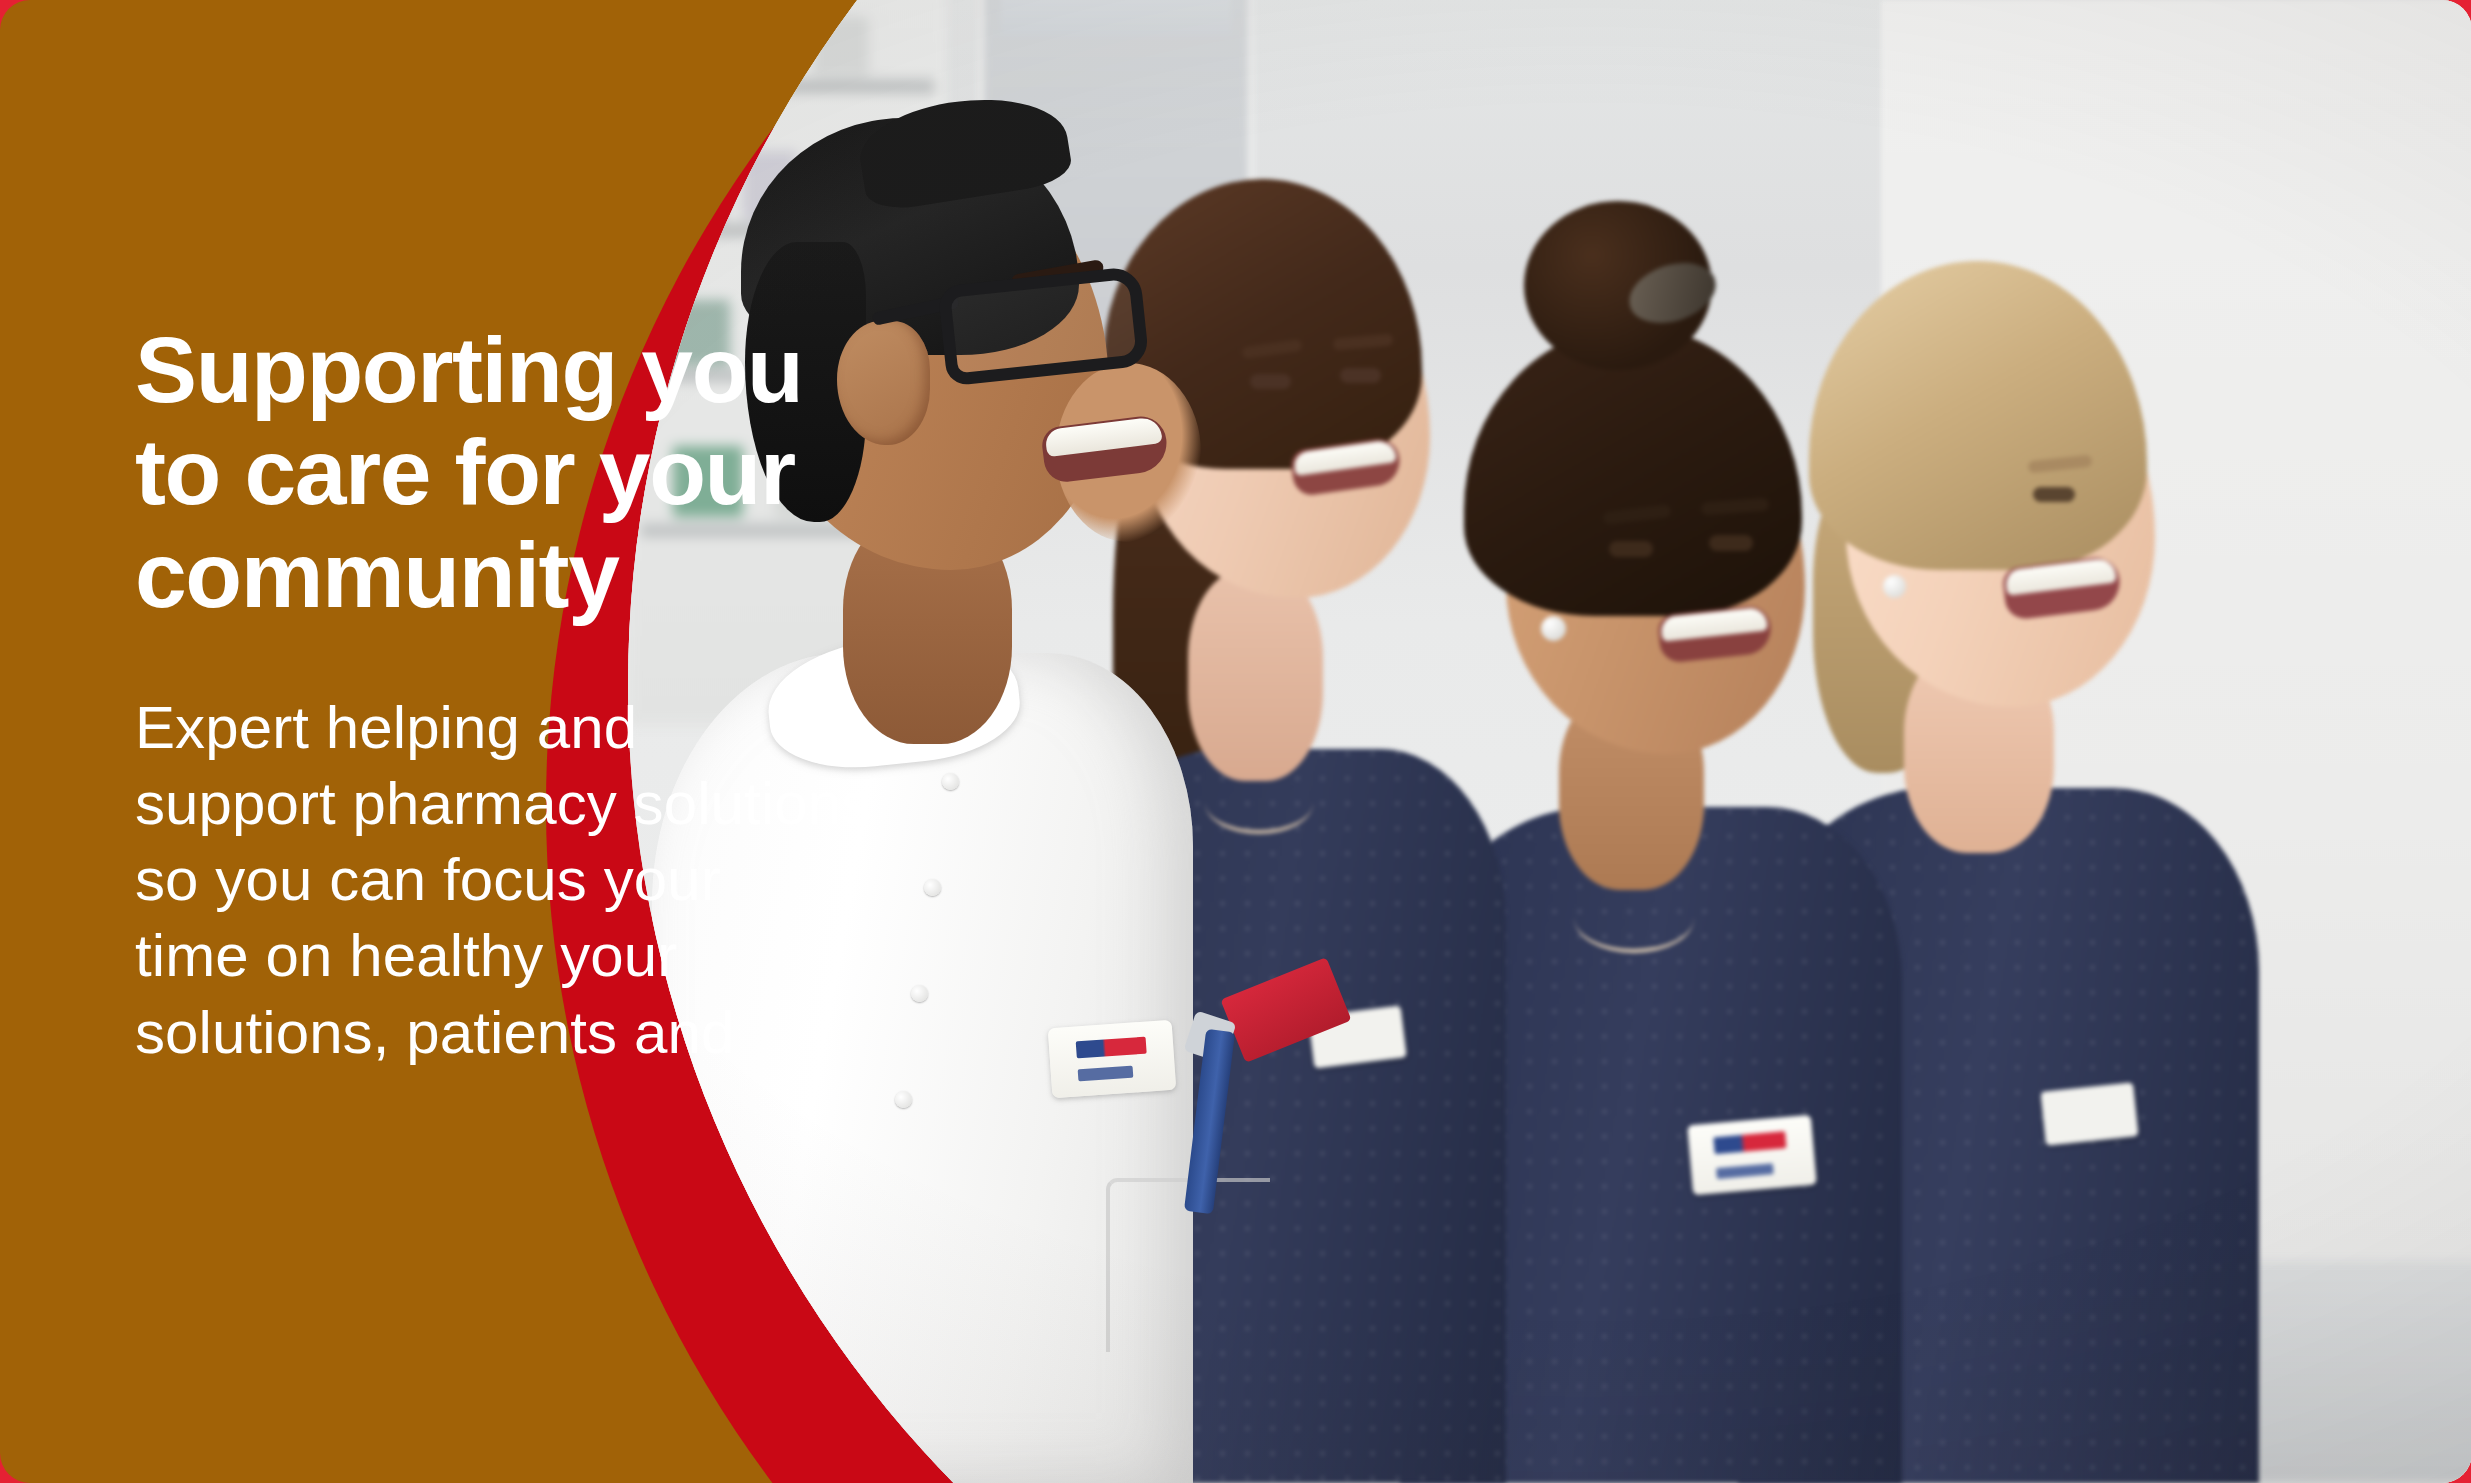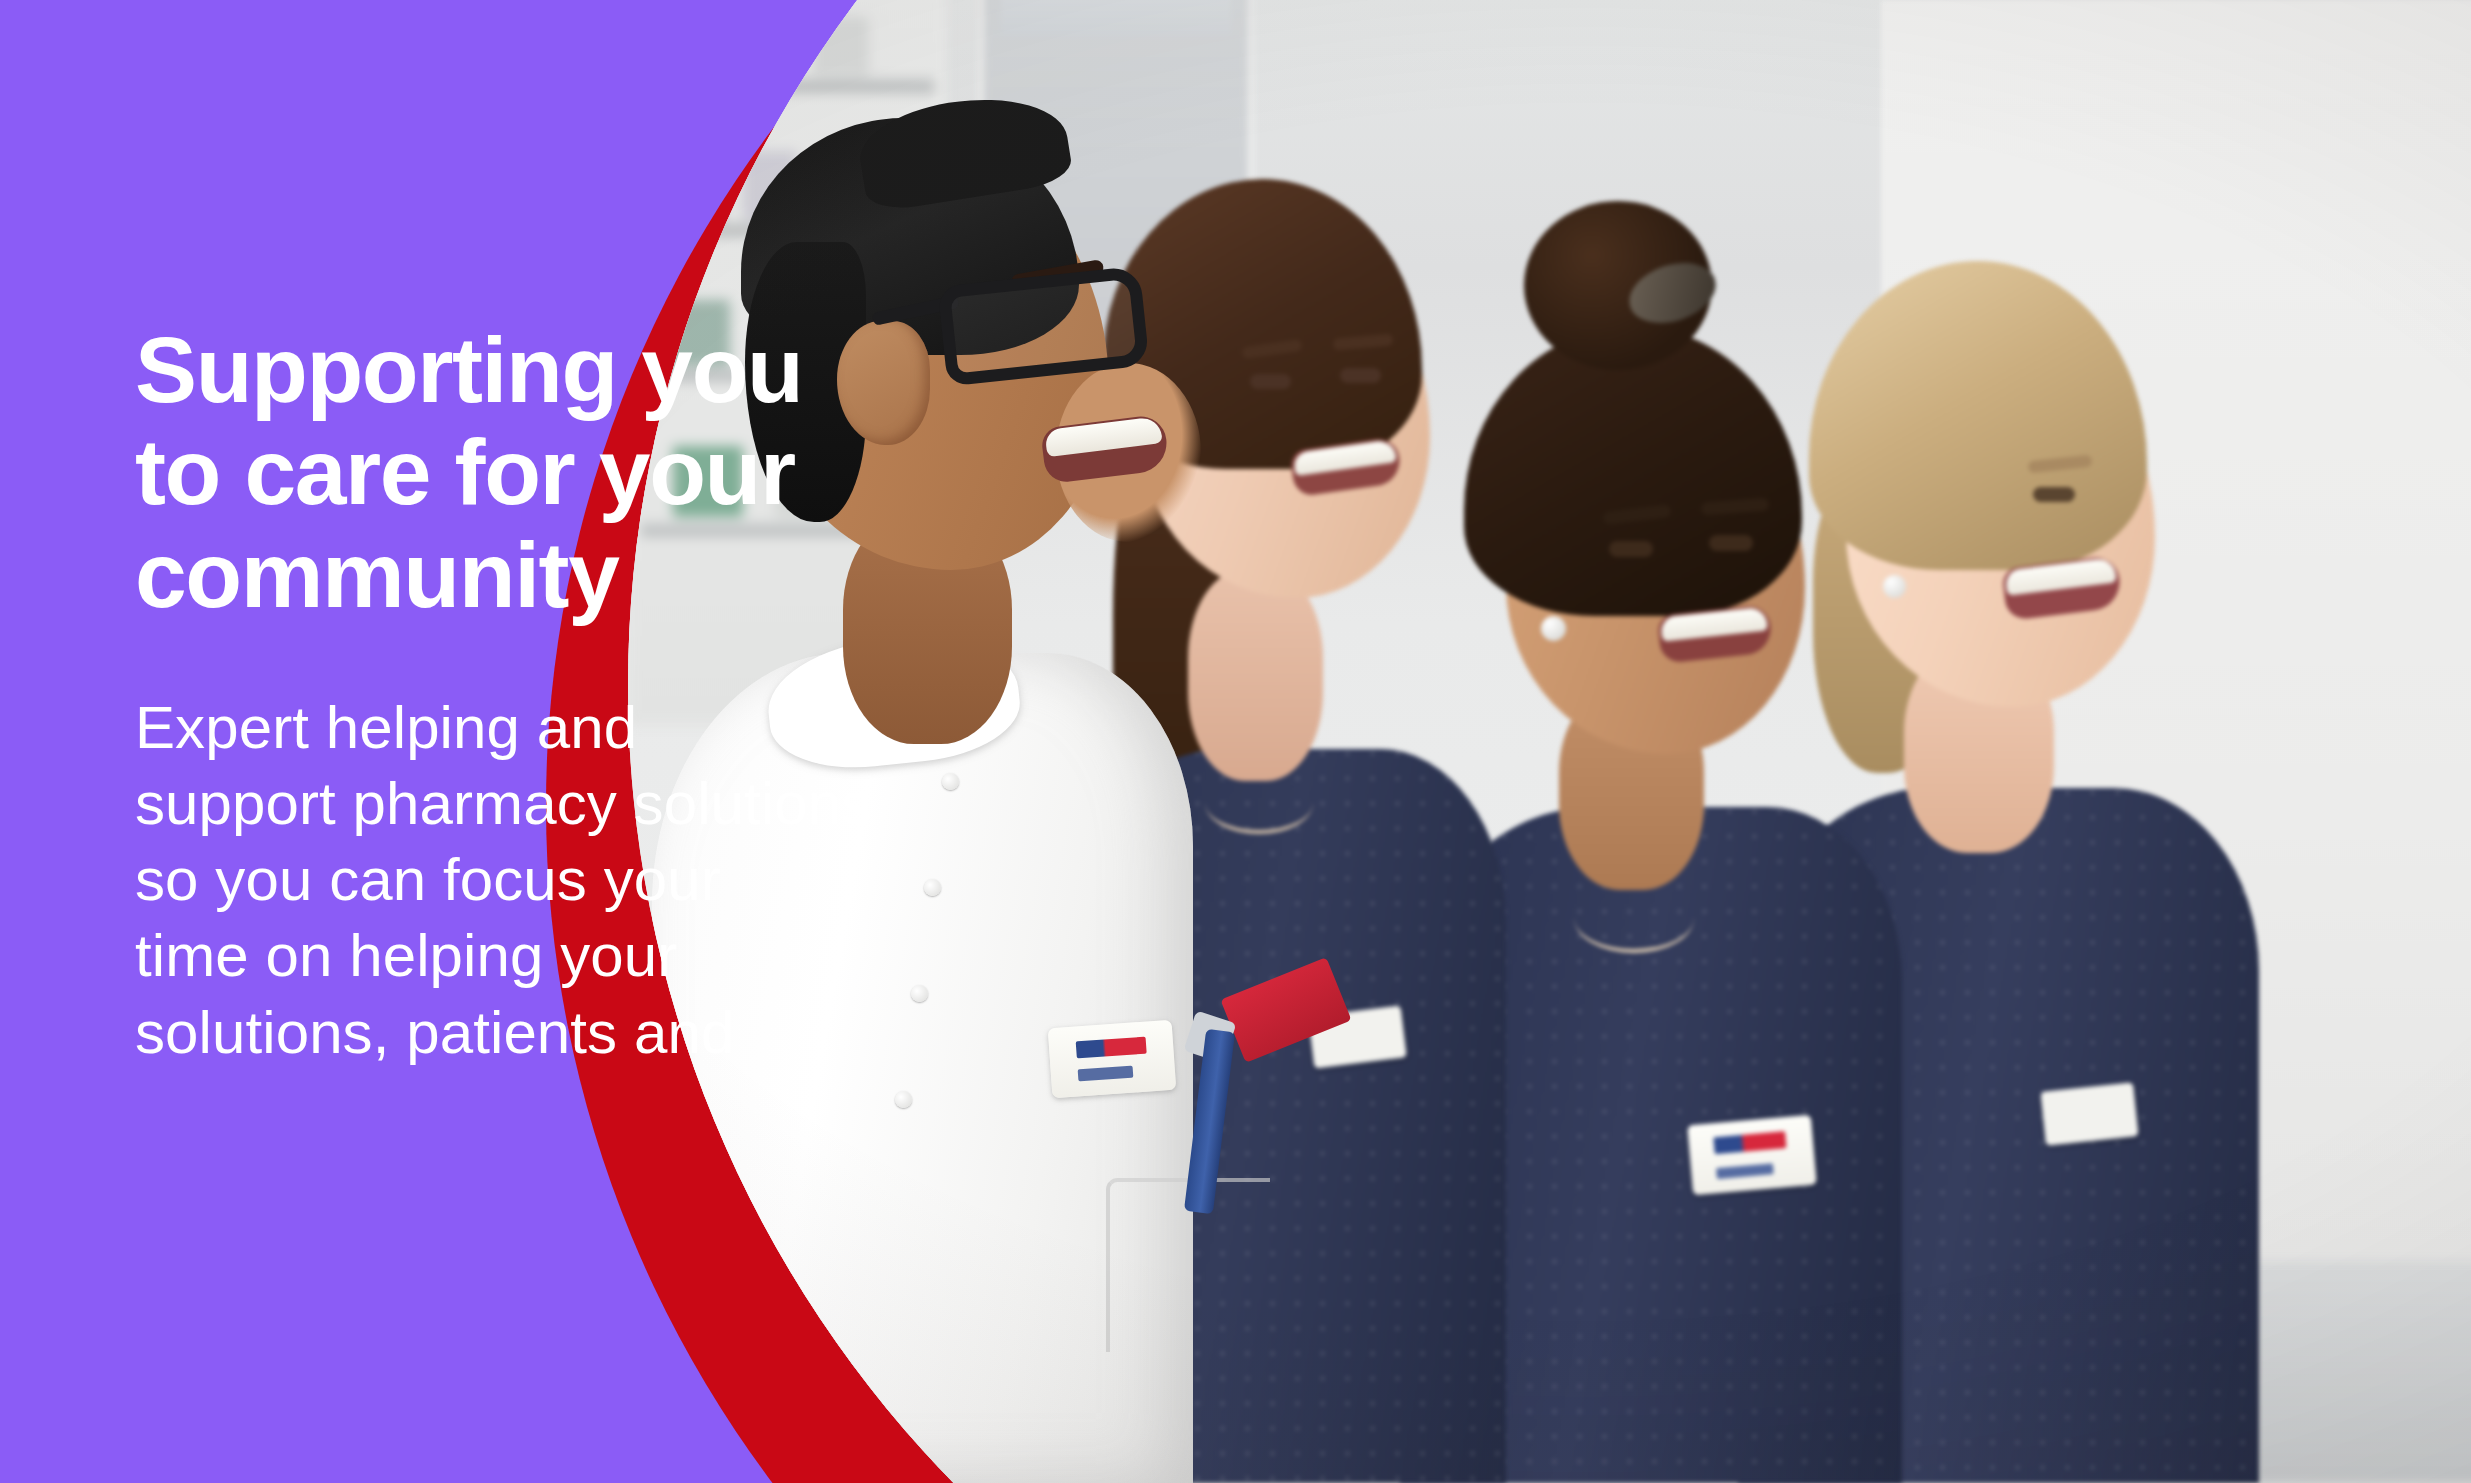--- a/index.html
+++ b/index.html
@@ -6,22 +6,23 @@
   * { margin:0; padding:0; box-sizing:border-box; }
   html,body { width:2472px; height:1483px; overflow:hidden; }
   body {
     font-family:"Liberation Sans", sans-serif;
     background:#e52133;
     position:relative;
   }
 
   .banner {
     position:absolute; inset:0;
-    background:#8b5cf6;
+    background:#a16207;
     overflow:hidden;
+    border-radius:30px;
   }
 
   
   .accent-circle {
     position:absolute;
     left:546px; top:-319px;
     width:2250px; height:2250px;
     border-radius:50%;
     background:#c90815;
     z-index:1;
@@ -599,19 +600,19 @@
   <div class="text-col">
     <h1 class="headline">
       <span>Supporting you</span><br>
       <span>to care for your</span><br>
       <span>community</span>
     </h1>
     <p class="body-copy">
       <span>Expert helping and</span><br>
       <span>support pharmacy solutions</span><br>
       <span>so you can focus your</span><br>
-      <span>time on helping your</span><br>
+      <span>time on healthy your</span><br>
       <span>solutions, patients and</span><br>
     </p>
   </div>
 
 </div>
 
 
 </body></html>

